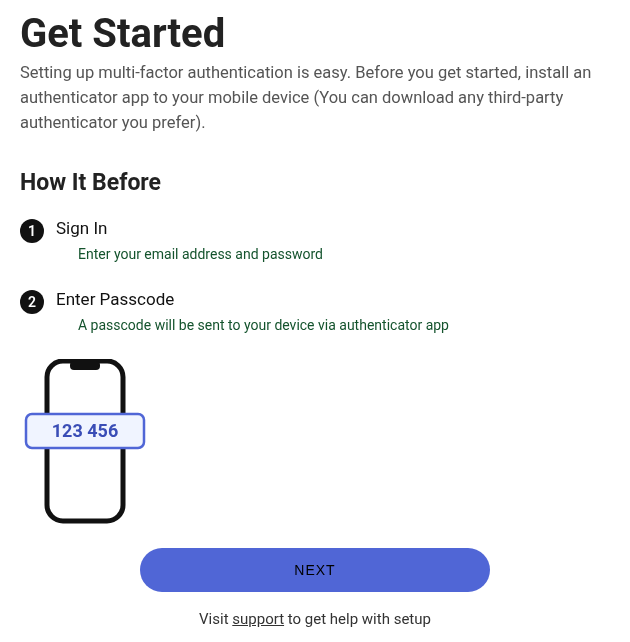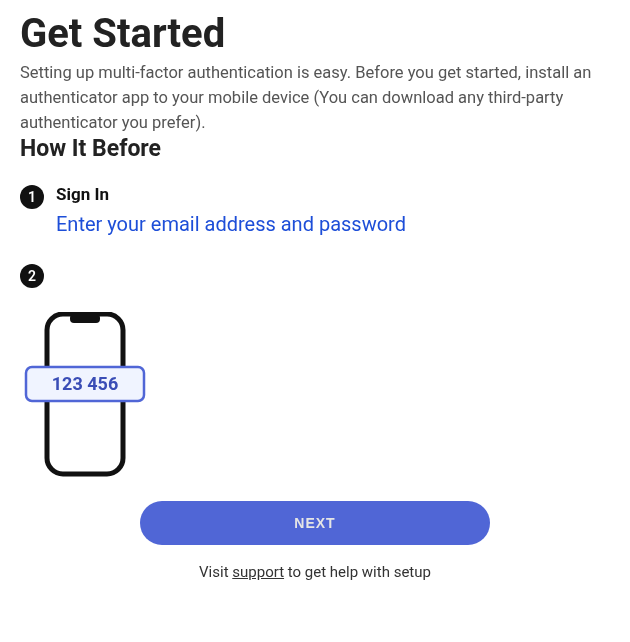--- a/index.html
+++ b/index.html
@@ -12,20 +12,21 @@
     }
     h1.page-title {
       font-size: 40px;
       font-weight: 700;
       margin-bottom: 4px;
     }
     p.intro {
       font-size: 16.5px;
       line-height: 1.5;
       color: #555;
+      margin-bottom: 34px;
     }
     h2.section-title {
       font-size: 23px;
       font-weight: 700;
       margin-bottom: 22px;
     }
     ol.steps { list-style: none; }
     ol.steps li { display: flex; align-items: flex-start; margin-bottom: 24px; }
     .num-badge {
       flex: 0 0 auto;
@@ -35,44 +36,45 @@
       color: #fff;
       font-size: 14px;
       font-weight: 600;
       display: flex; align-items: center; justify-content: center;
       margin-right: 12px;
       margin-top: 1px;
     }
     .step-body { flex: 1 1 auto; }
     .step-title {
       font-size: 17px;
-      font-weight: 700;
+      font-weight: 400;
       color: #111;
       margin-bottom: 6px;
     }
     .step-desc {
-      font-size: 20px;
-      color: #1d4ed8;
+      font-size: 14px;
+      color: #14532d;
       line-height: 1.45;
+      margin-left: 22px;
     }
     .illustration-wrap {
       display: flex;
       margin: 10px 0 24px 0;
     }
     .btn-row { display: flex; justify-content: center; margin-bottom: 18px; }
     button.next-btn {
       background: #5066d6;
-      color: #e5e5e5;
+      color: #000000;
       border: none;
       width: 350px;
       height: 44px;
       border-radius: 22px;
       font-size: 14px;
       letter-spacing: 1px;
-      font-weight: 700;
+      font-weight: 400;
       cursor: pointer;
     }
     .footer-line {
       text-align: center;
       font-size: 15px;
       color: #333;
     }
     .footer-line a {
       color: #333;
       text-decoration: underline;
@@ -92,20 +94,22 @@
   <li>
     <span class="num-badge">1</span>
     <div class="step-body">
       <div class="step-title">Sign In</div>
       <div class="step-desc">Enter your email address and password</div>
     </div>
   </li>
   <li>
     <span class="num-badge">2</span>
     <div class="step-body">
+      <div class="step-title">Enter Passcode</div>
+      <div class="step-desc">A passcode will be sent to your device via authenticator app</div>
     </div>
   </li>
 </ol>
 
 <div class="illustration-wrap">
   <svg width="130" height="165" viewBox="0 0 130 165">
 
     <rect x="27" y="2" width="76" height="160" rx="16" ry="16" fill="none" stroke="#111" stroke-width="5"></rect>
 
     <rect x="50" y="2" width="30" height="9" rx="4" ry="4" fill="#111"></rect>

